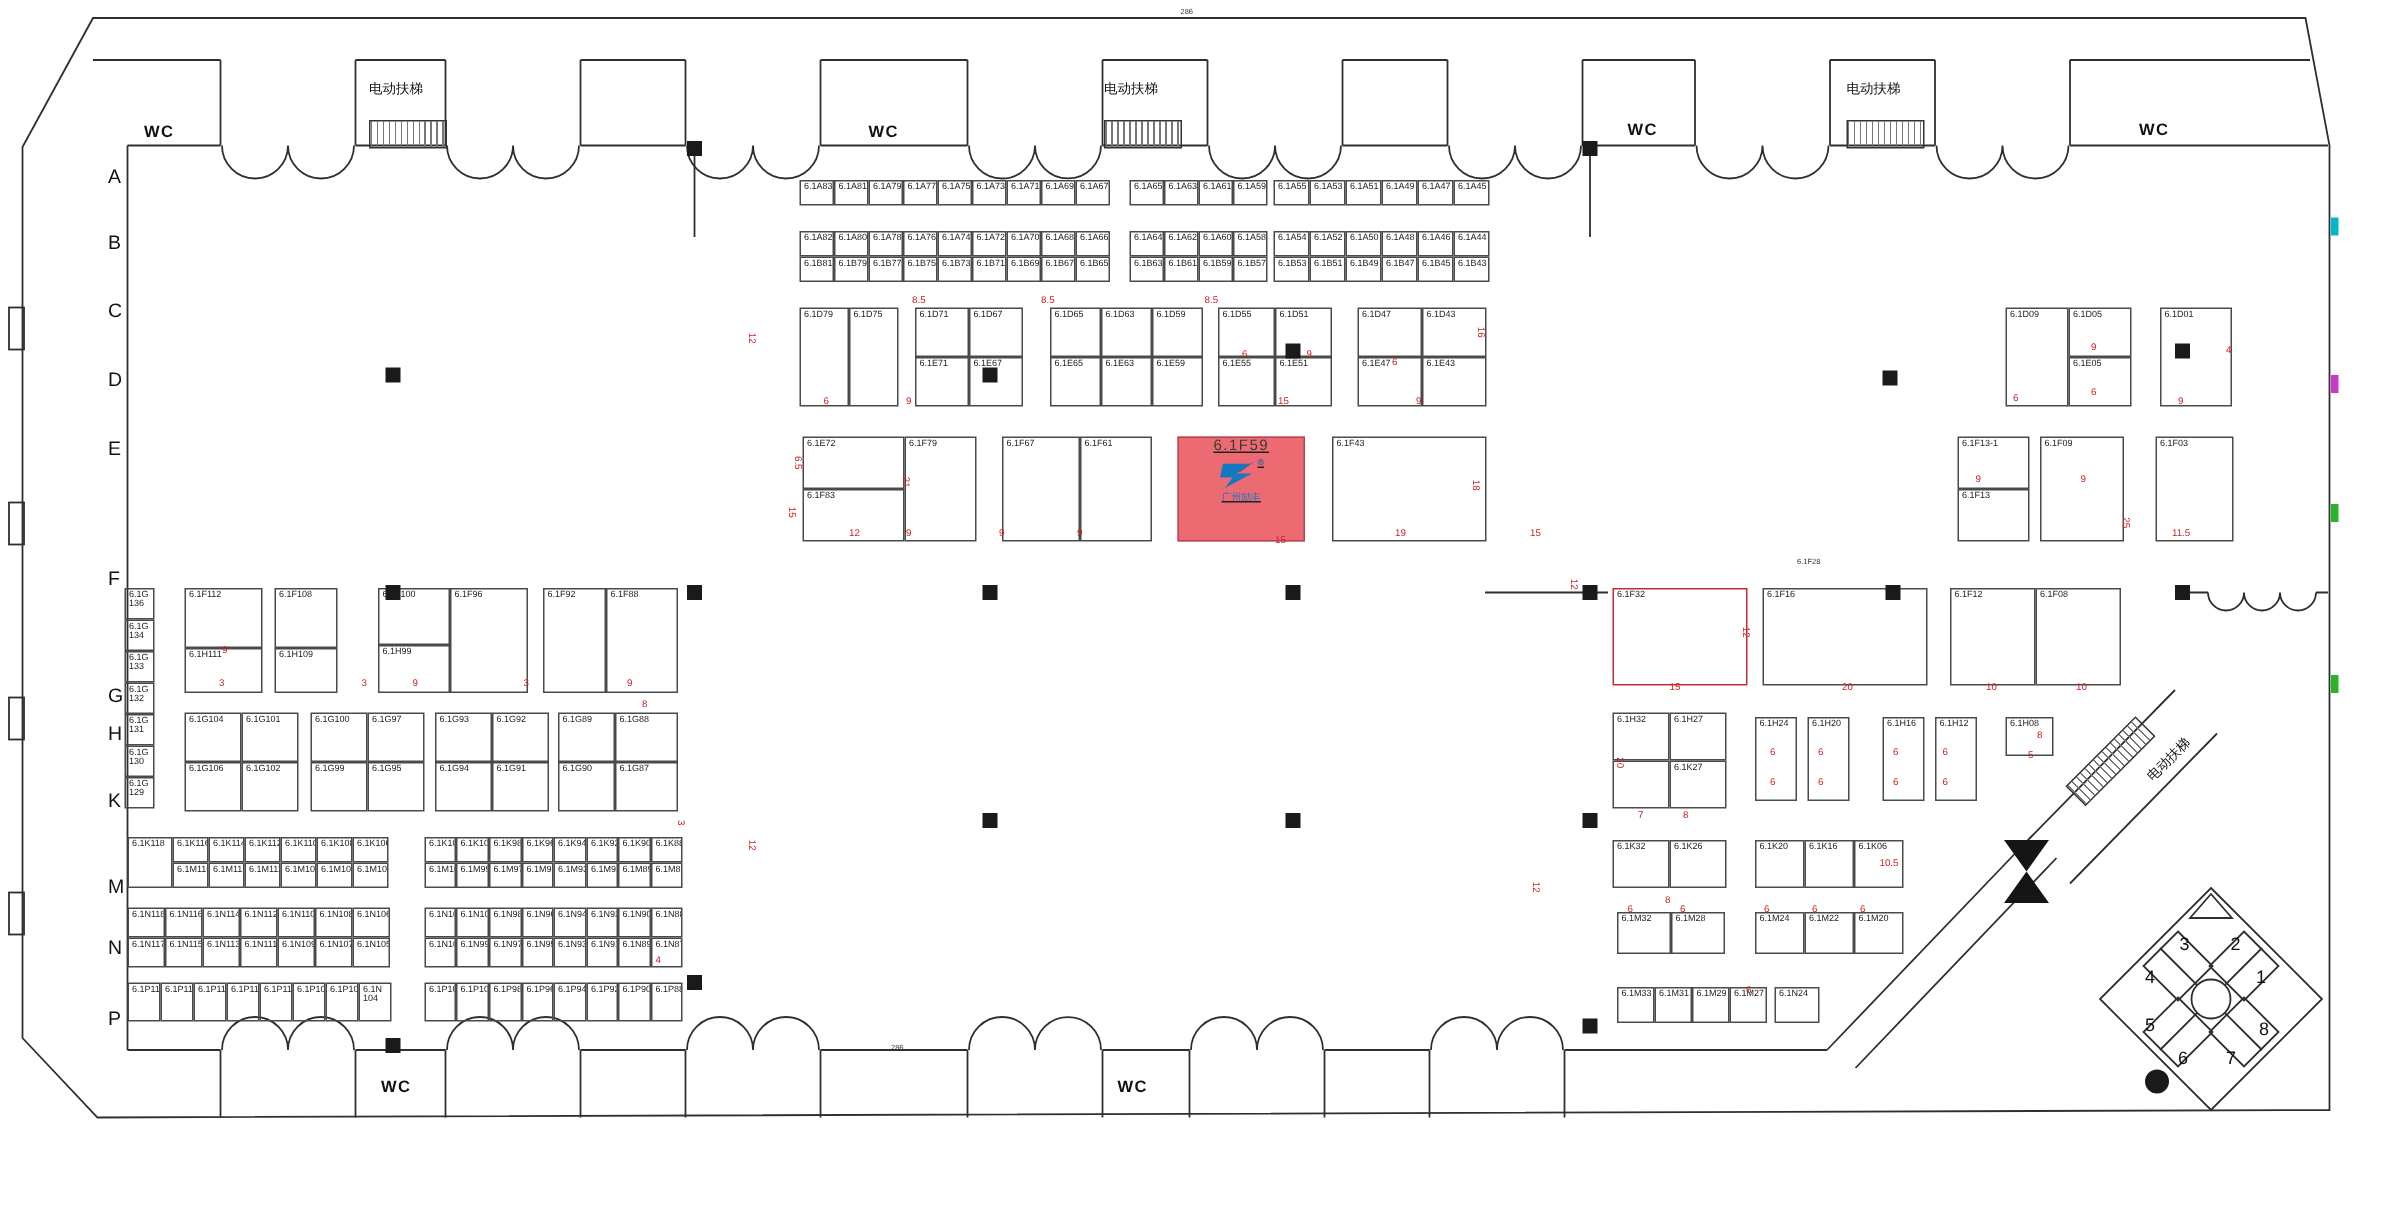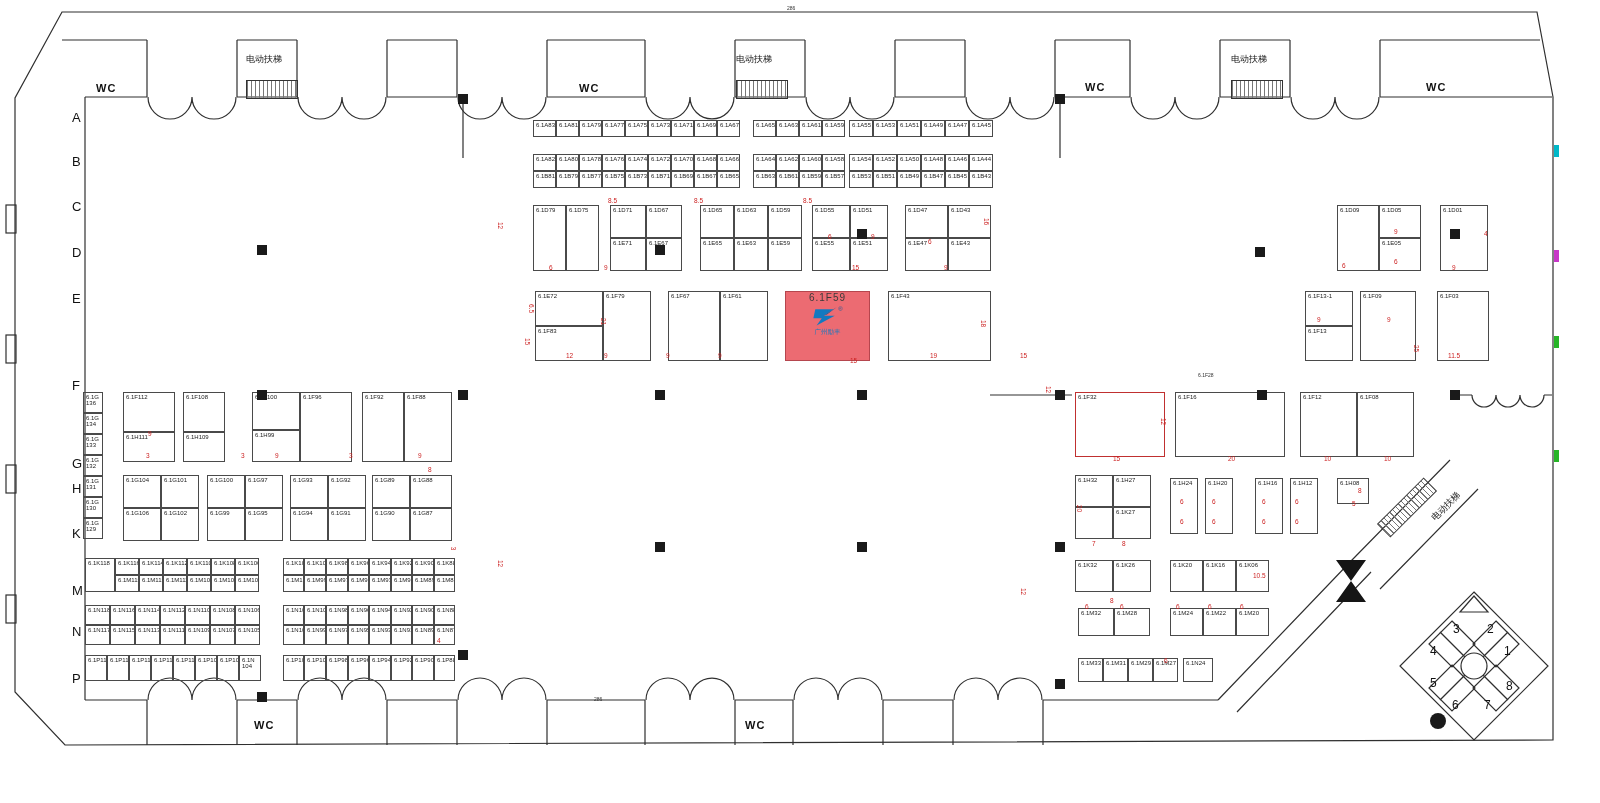--- a/index.html
+++ b/index.html
@@ -3,21 +3,21 @@
 <meta charset="utf-8">
 <style>
   html,body{margin:0;padding:0;background:#ffffff;}
   #plan{position:relative;width:1600px;height:803px;background:#fff;overflow:hidden;
         font-family:"Liberation Sans","DejaVu Sans",sans-serif;}
   #walls{position:absolute;left:0;top:0;z-index:1;}
   .booth{position:absolute;border:1px solid #4a4a4a;box-sizing:border-box;z-index:2;
          font-size:6px;line-height:6px;color:#222;padding:1px 0 0 2px;overflow:hidden;}
   .booth.red{border-color:#c03030;}
   .booth.highlight{background:#ec6b72;border-color:#b5464e;z-index:3;overflow:visible;
-                   display:flex;flex-direction:column;align-items:center;padding:0;}
+                   display:flex;flex-direction:column;align-items:center;padding:0;text-decoration:underline;}
   .hl-label{font-size:10px;line-height:12px;color:#3a3a3a;letter-spacing:1px;}
   .hl-logo{display:flex;flex-direction:column;align-items:center;margin-top:2px;}
   .logo-row{display:flex;align-items:flex-start;}
   .reg{font-size:6px;color:#0b5a9b;line-height:6px;}
   .hl-company{font-size:6.5px;color:#1479c0;margin-top:1px;white-space:nowrap;}
   .rl{position:absolute;font-size:13px;color:#111;z-index:2;}
   .wc{position:absolute;font-size:11px;font-weight:bold;color:#111;letter-spacing:1px;z-index:2;}
   .esc{position:absolute;font-size:9px;color:#111;white-space:nowrap;z-index:2;}
   .ramp{position:absolute;border:1px solid #333;z-index:2;
         background:repeating-linear-gradient(90deg,#777 0 1px,transparent 1px 4px);}

